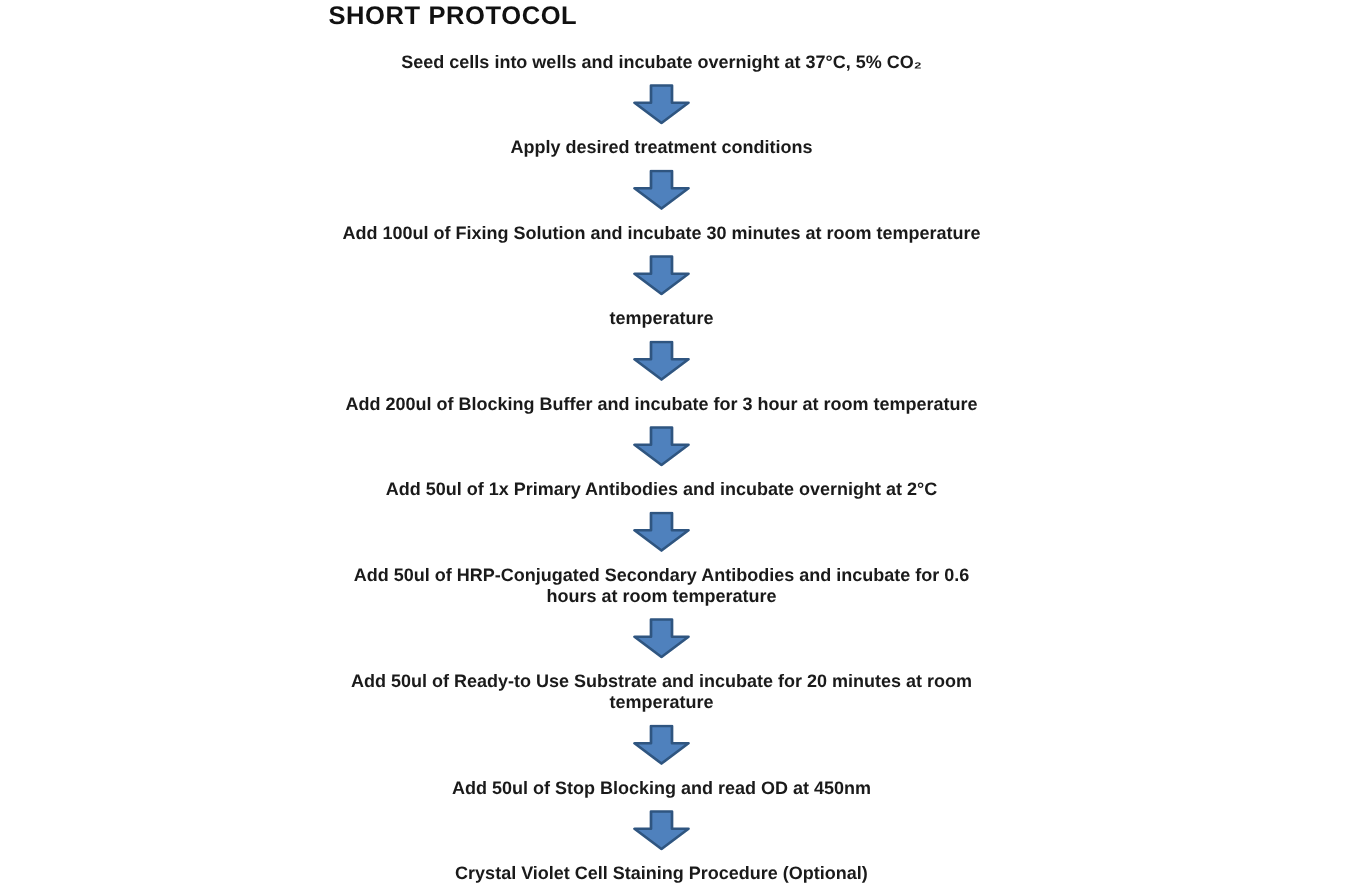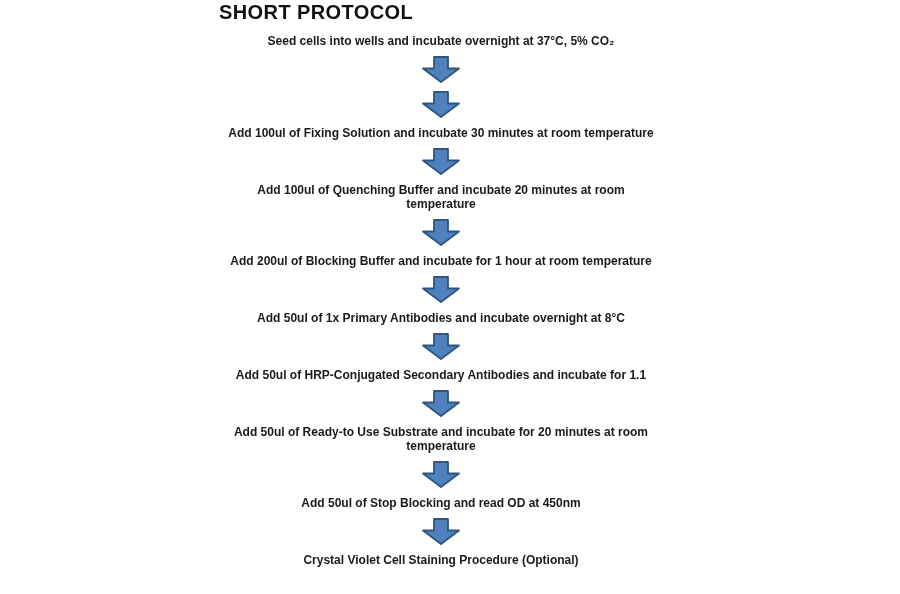--- a/index.html
+++ b/index.html
@@ -13,21 +13,21 @@
     height: 594px;
     background: #ffffff;
     overflow: hidden;
     font-family: "Liberation Sans", sans-serif;
     color: #1a1a1a;
   }
   .title {
     position: absolute;
     left: 219px;
     top: 1px;
-    font-size: 20px;
+    font-size: 17px;
     font-weight: bold;
     letter-spacing: 0.4px;
     color: #111111;
     white-space: nowrap;
   }
   .flow {
     position: absolute;
     left: 160px;
     top: 34px;
     width: 562px;
@@ -55,50 +55,53 @@
 
 <div class="stage" style="background: rgb(255, 255, 255); color: rgb(26, 26, 26);">
   <div class="title">SHORT PROTOCOL</div>
   <div class="flow">
       <div class="step">
         <div class="line">Seed cells into wells and incubate overnight at 37°C, 5% CO₂</div>
       </div>
       <svg class="arrow" width="38" height="27" viewBox="0 0 38 27" aria-hidden="true">
     <path d="M12 1 H26 V12.5 H37 L19 26 L1 12.5 H12 Z" fill="#4f81bd" stroke="#2f5580" stroke-width="1.8" stroke-linejoin="round"></path>
   </svg>
+      <div class="step">
+        <div class="line">Apply desired treatment conditions</div>
+      </div>
       <svg class="arrow" width="38" height="27" viewBox="0 0 38 27" aria-hidden="true">
     <path d="M12 1 H26 V12.5 H37 L19 26 L1 12.5 H12 Z" fill="#4f81bd" stroke="#2f5580" stroke-width="1.8" stroke-linejoin="round"></path>
   </svg>
       <div class="step">
         <div class="line">Add 100ul of Fixing Solution and incubate 30 minutes at room temperature</div>
       </div>
       <svg class="arrow" width="38" height="27" viewBox="0 0 38 27" aria-hidden="true">
     <path d="M12 1 H26 V12.5 H37 L19 26 L1 12.5 H12 Z" fill="#4f81bd" stroke="#2f5580" stroke-width="1.8" stroke-linejoin="round"></path>
   </svg>
       <div class="step">
-        <div class="line">Add 100ul of Quenching Buffer and incubate 20 minutes at room</div>
         <div class="line">temperature</div>
       </div>
       <svg class="arrow" width="38" height="27" viewBox="0 0 38 27" aria-hidden="true">
     <path d="M12 1 H26 V12.5 H37 L19 26 L1 12.5 H12 Z" fill="#4f81bd" stroke="#2f5580" stroke-width="1.8" stroke-linejoin="round"></path>
   </svg>
       <div class="step">
-        <div class="line">Add 200ul of Blocking Buffer and incubate for 1 hour at room temperature</div>
+        <div class="line">Add 200ul of Blocking Buffer and incubate for 3 hour at room temperature</div>
       </div>
       <svg class="arrow" width="38" height="27" viewBox="0 0 38 27" aria-hidden="true">
     <path d="M12 1 H26 V12.5 H37 L19 26 L1 12.5 H12 Z" fill="#4f81bd" stroke="#2f5580" stroke-width="1.8" stroke-linejoin="round"></path>
   </svg>
       <div class="step">
-        <div class="line">Add 50ul of 1x Primary Antibodies and incubate overnight at 8°C</div>
+        <div class="line">Add 50ul of 1x Primary Antibodies and incubate overnight at 2°C</div>
       </div>
       <svg class="arrow" width="38" height="27" viewBox="0 0 38 27" aria-hidden="true">
     <path d="M12 1 H26 V12.5 H37 L19 26 L1 12.5 H12 Z" fill="#4f81bd" stroke="#2f5580" stroke-width="1.8" stroke-linejoin="round"></path>
   </svg>
       <div class="step">
-        <div class="line">Add 50ul of HRP-Conjugated Secondary Antibodies and incubate for 1.1</div>
+        <div class="line">Add 50ul of HRP-Conjugated Secondary Antibodies and incubate for 0.6</div>
+        <div class="line">hours at room temperature</div>
       </div>
       <svg class="arrow" width="38" height="27" viewBox="0 0 38 27" aria-hidden="true">
     <path d="M12 1 H26 V12.5 H37 L19 26 L1 12.5 H12 Z" fill="#4f81bd" stroke="#2f5580" stroke-width="1.8" stroke-linejoin="round"></path>
   </svg>
       <div class="step">
         <div class="line">Add 50ul of Ready-to Use Substrate and incubate for 20 minutes at room</div>
         <div class="line">temperature</div>
       </div>
       <svg class="arrow" width="38" height="27" viewBox="0 0 38 27" aria-hidden="true">
     <path d="M12 1 H26 V12.5 H37 L19 26 L1 12.5 H12 Z" fill="#4f81bd" stroke="#2f5580" stroke-width="1.8" stroke-linejoin="round"></path>

